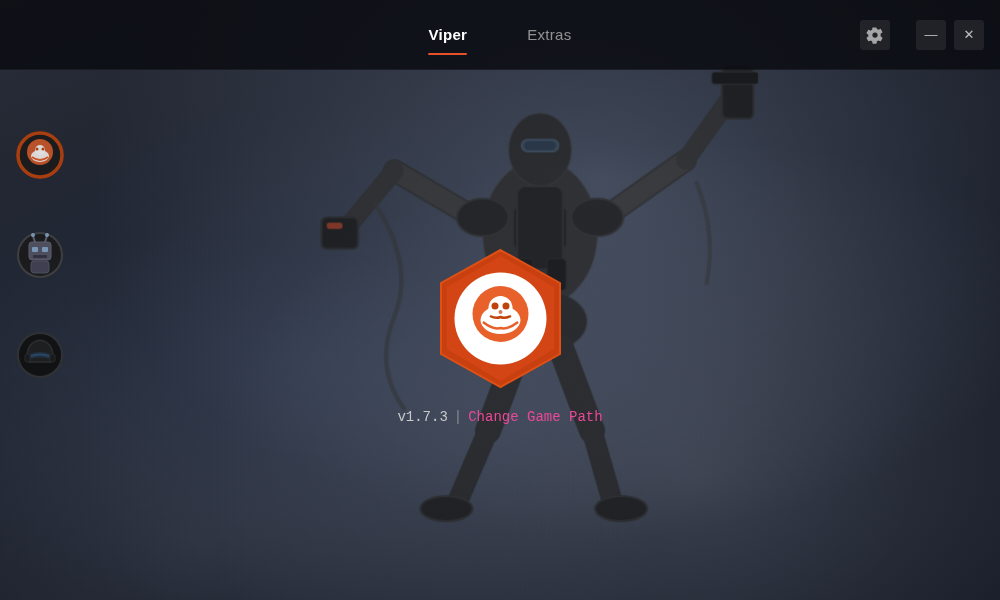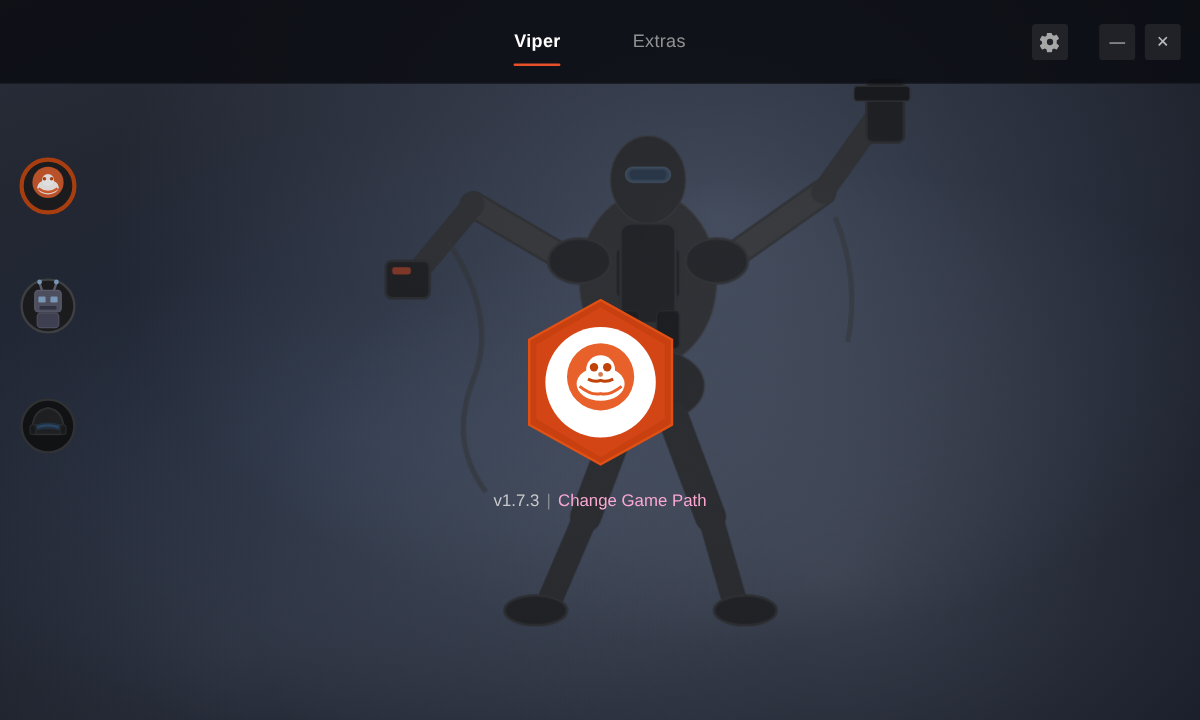--- a/index.html
+++ b/index.html
@@ -156,35 +156,36 @@
       position: absolute;
       top: 70px;
       left: 0;
       right: 0;
       bottom: 0;
       display: flex;
       flex-direction: column;
       align-items: center;
       justify-content: center;
       z-index: 50;
+      font-family: Liberation Mono, monospace;
     }
 
     .logo-hex {
       position: relative;
       width: 145px;
       height: 145px;
       margin-bottom: 18px;
     }
 
     .version-text {
       color: rgba(220,220,220,0.9);
     }
 
     .change-path-link {
-      color: #f9a8d4;
+      color: #ec4899;
       cursor: pointer;
       text-decoration: none;
     }
 
     
     .gear-svg { width: 18px; height: 18px; fill: rgba(200,200,200,0.8); }
   </style>
 </head>
 <body>
 

